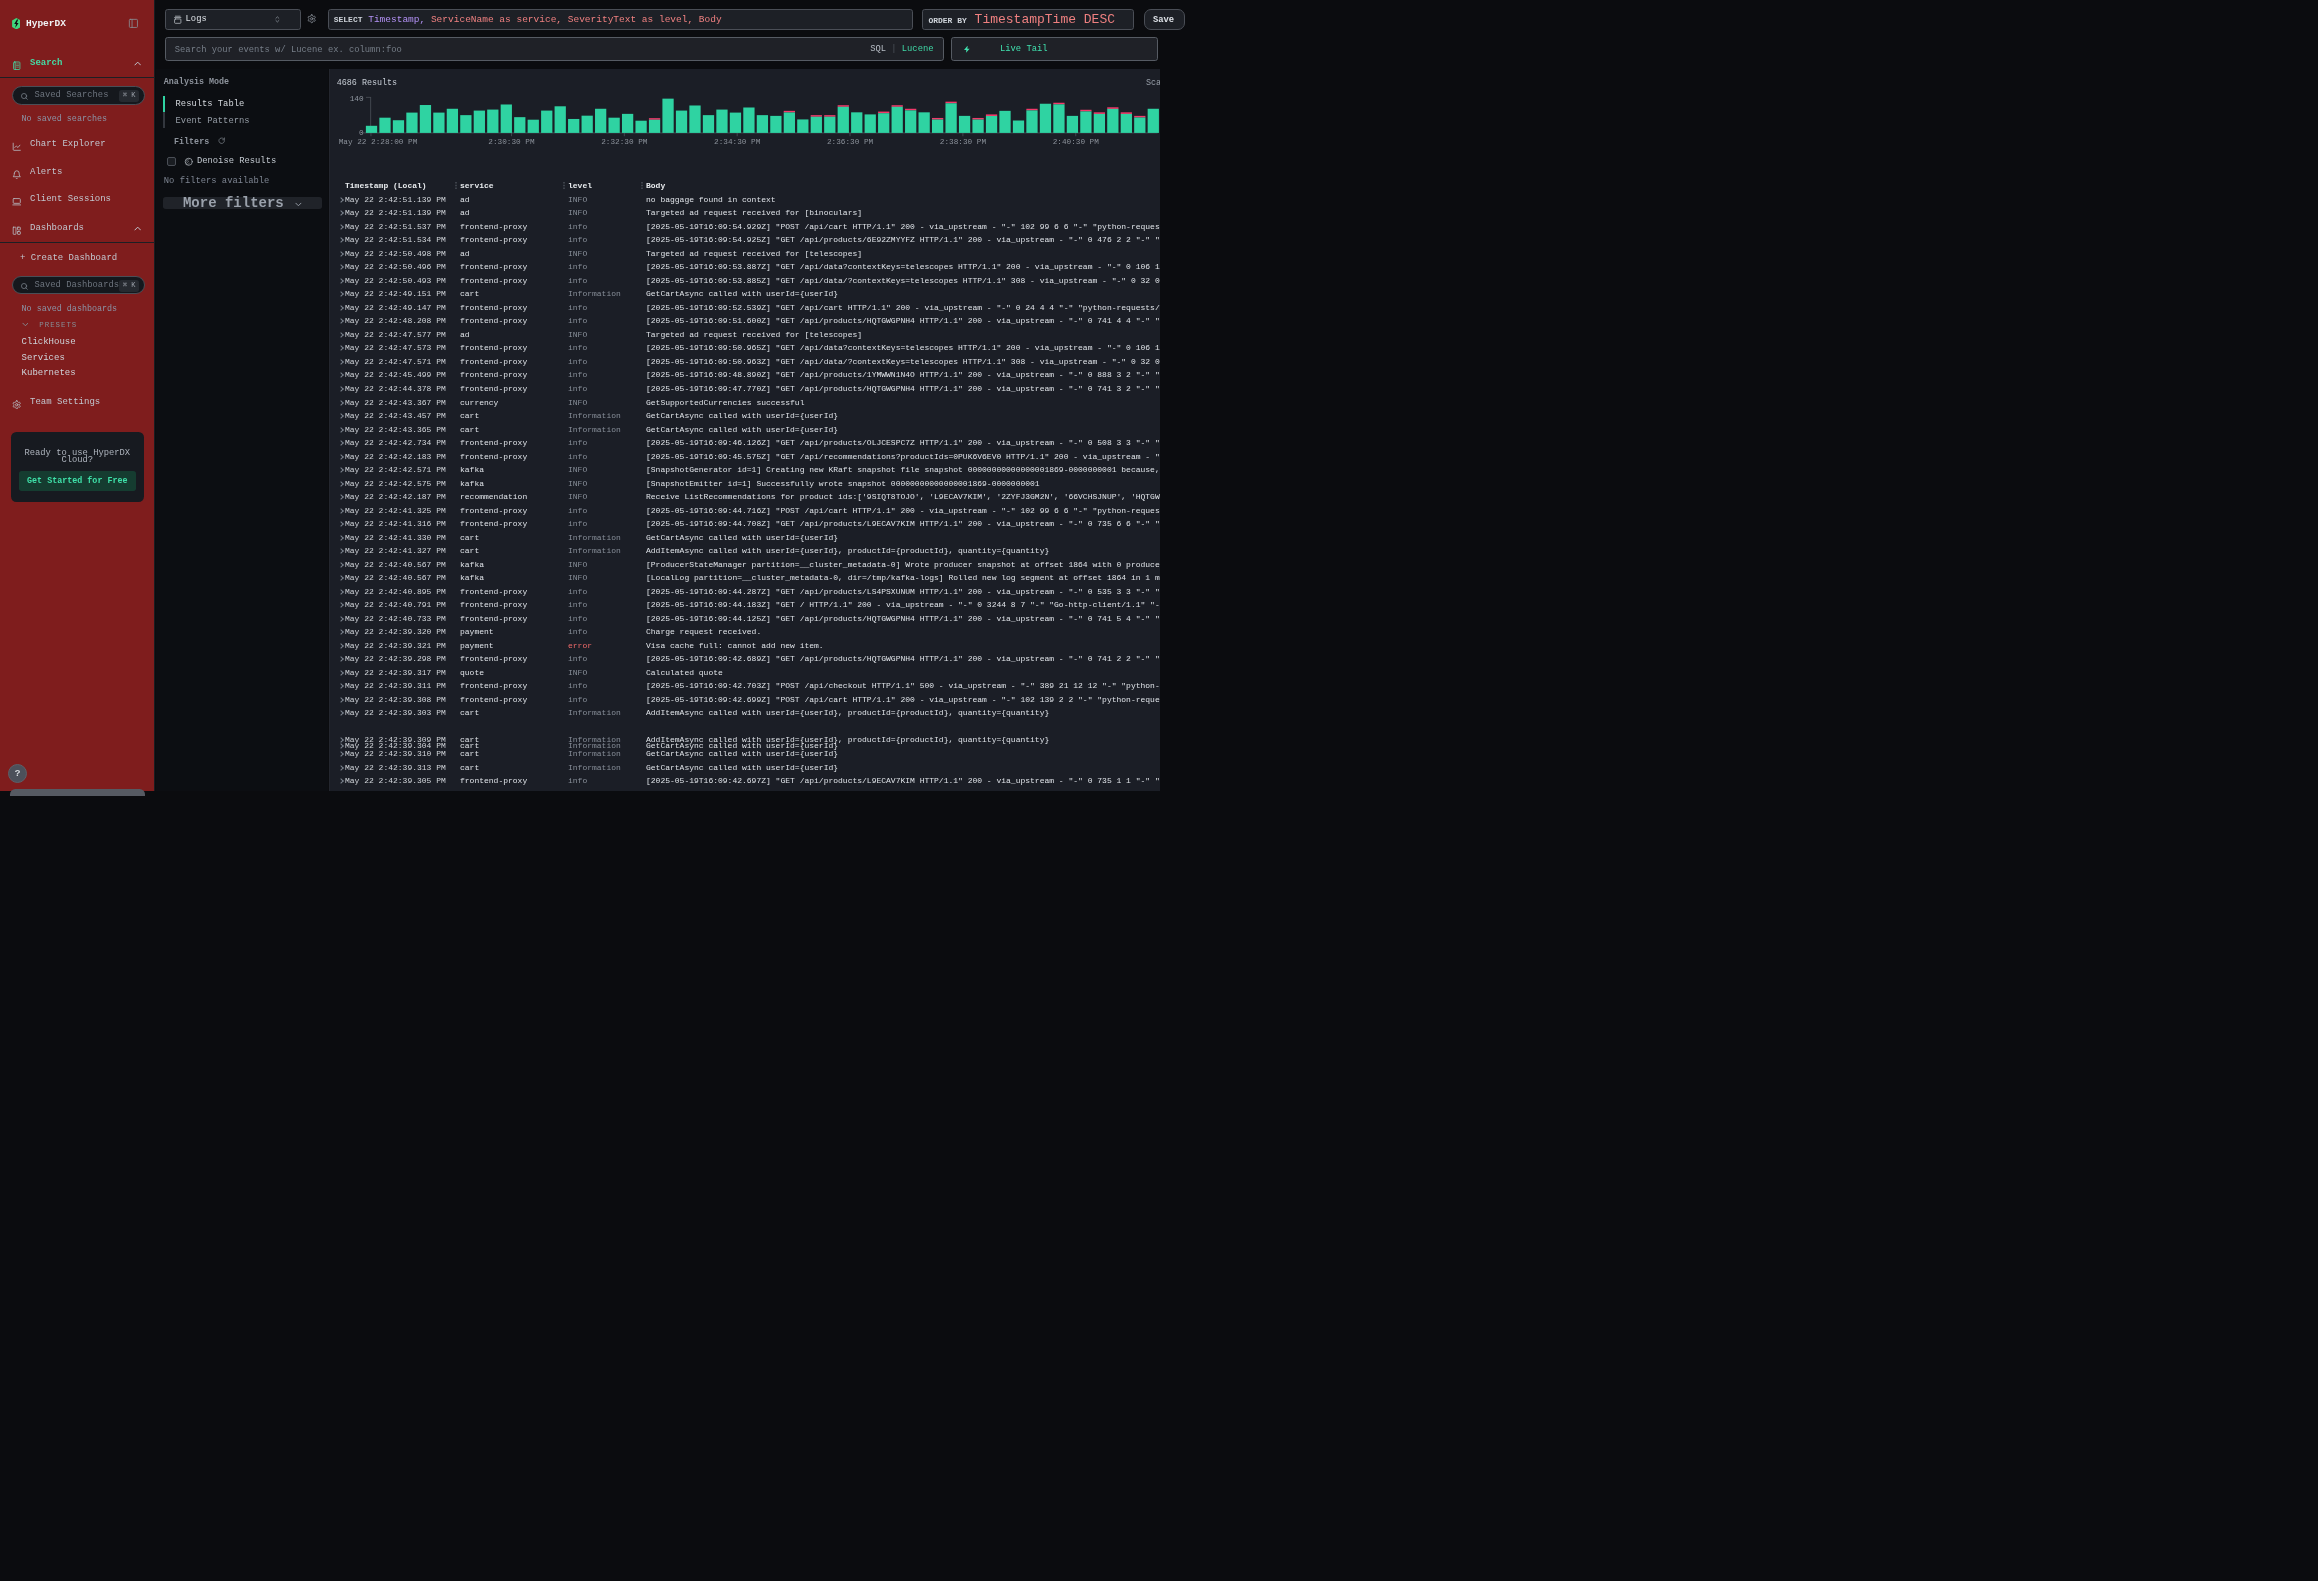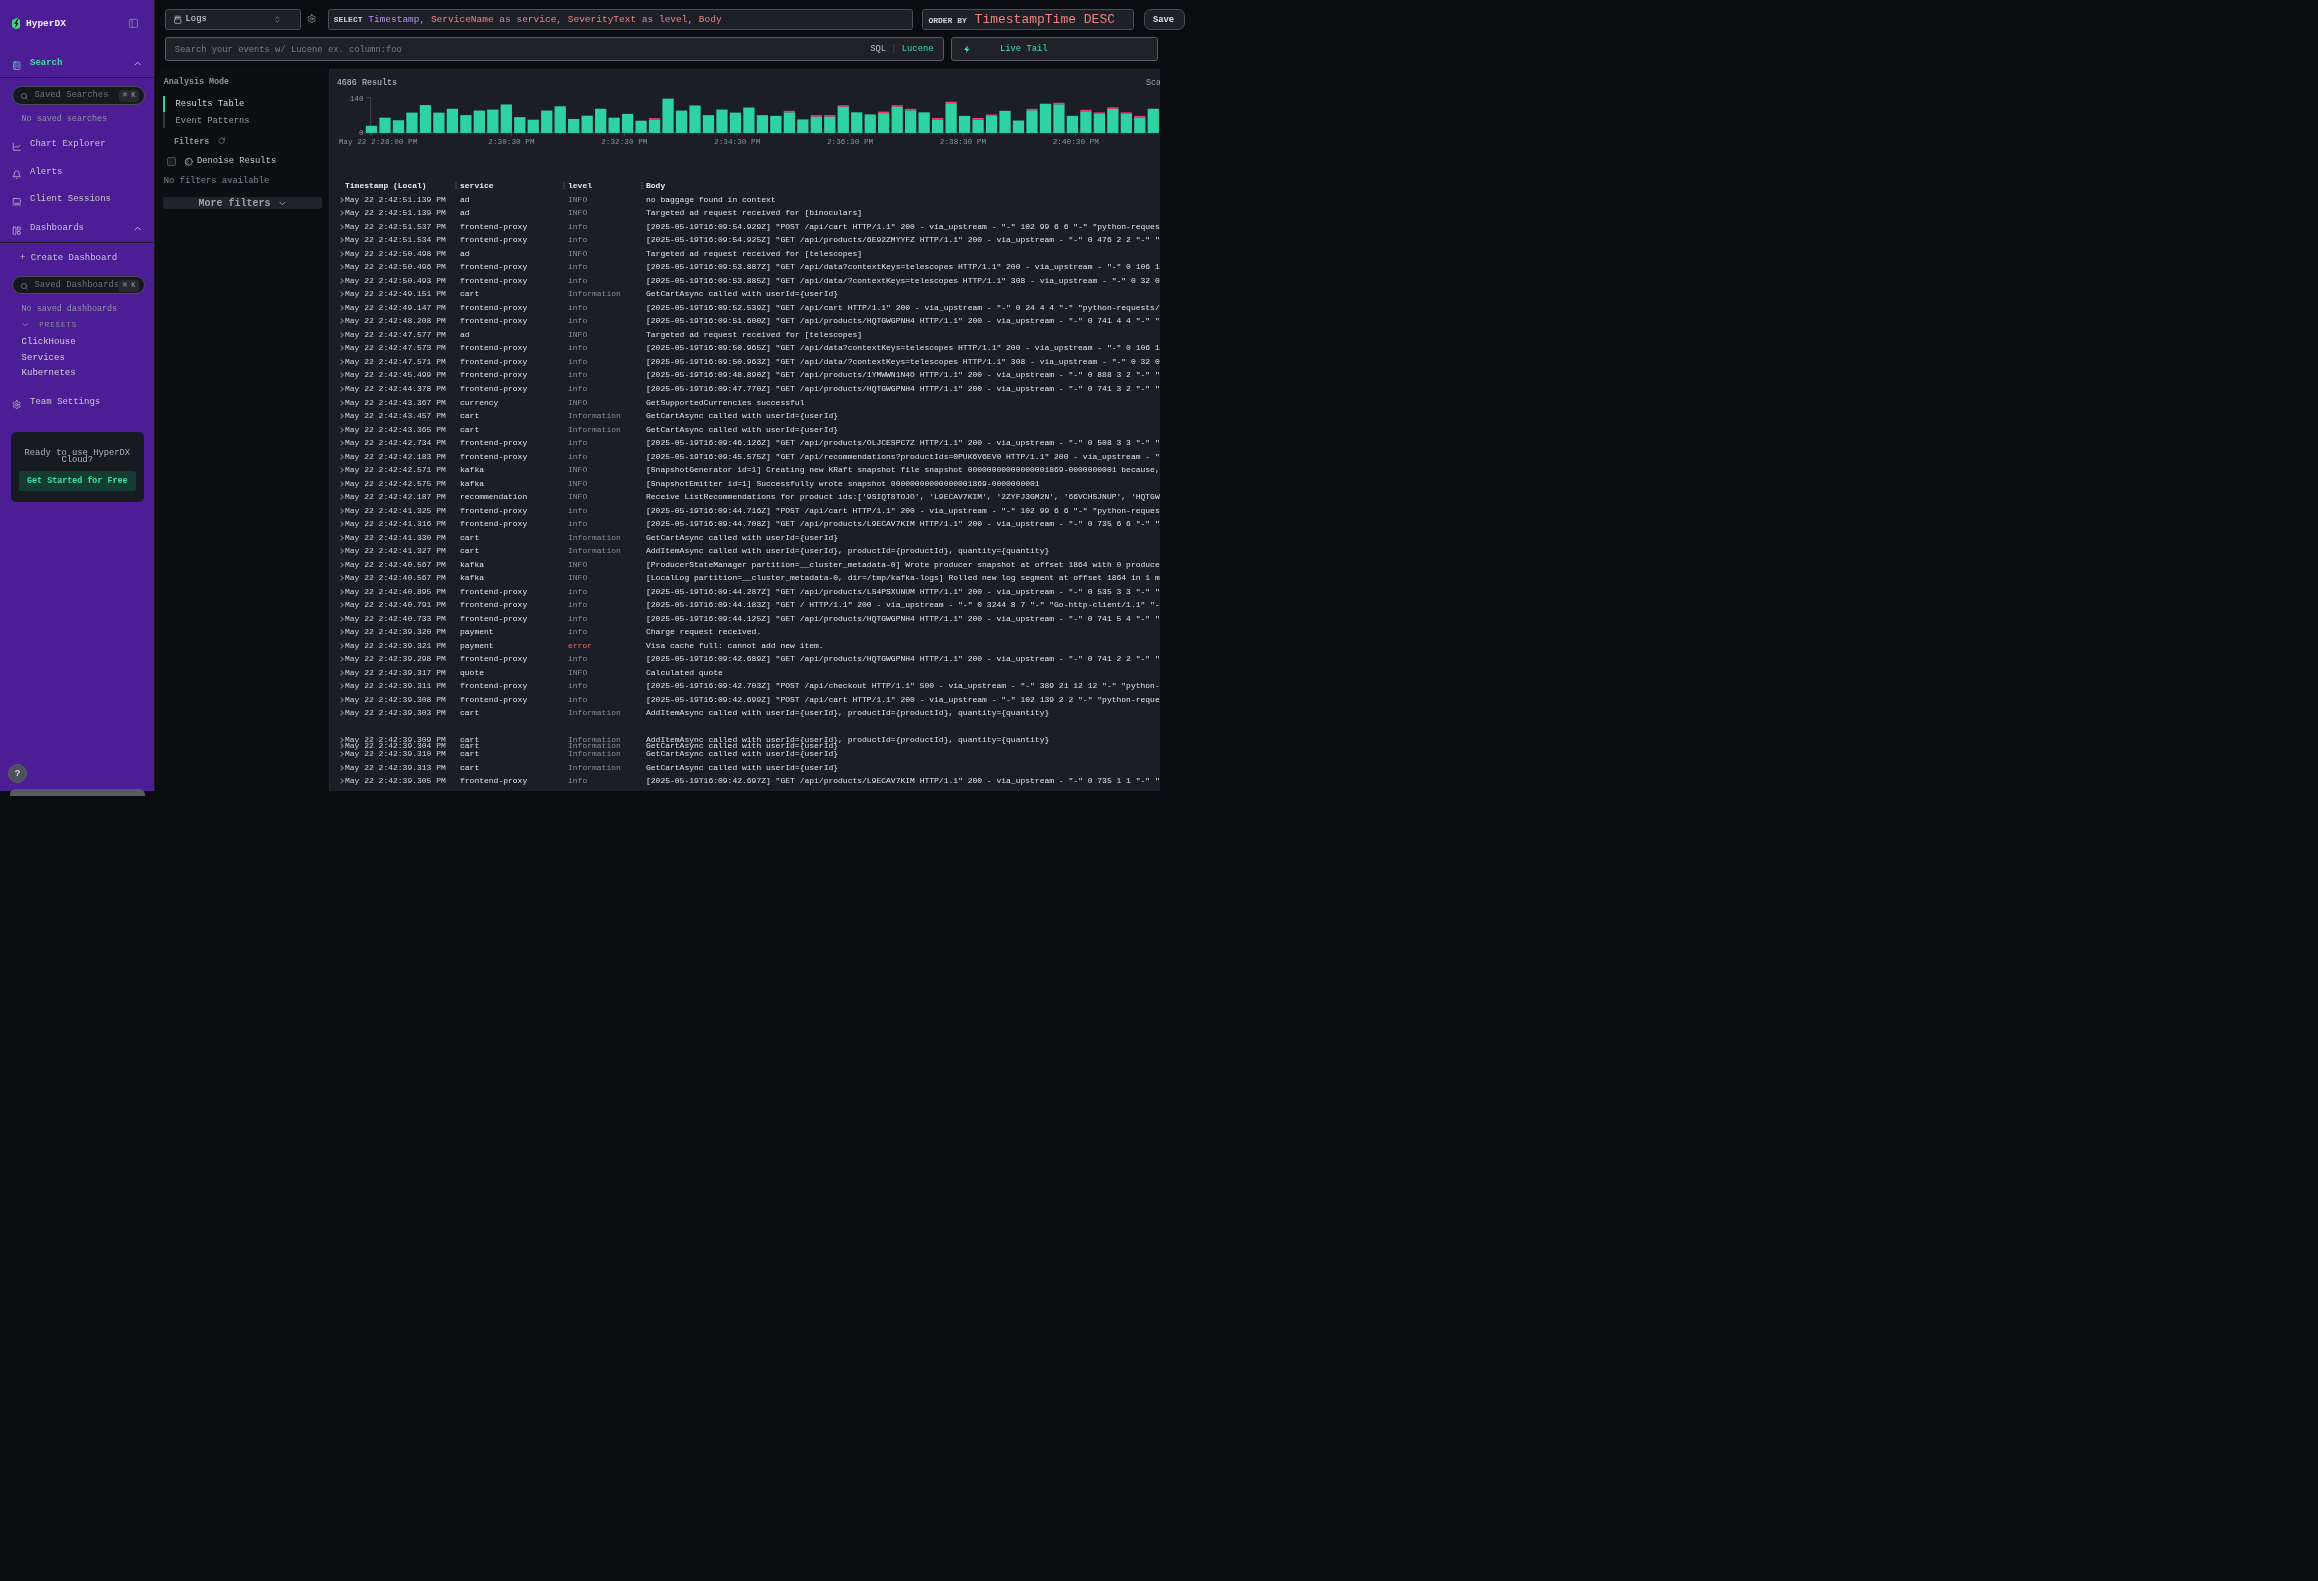--- a/index.html
+++ b/index.html
@@ -1,19 +1,19 @@
 <!DOCTYPE html>
 <html style="font-size:10.8px"><head><meta charset="utf-8"><title>HyperDX</title>
 <style>
 * { margin:0; padding:0; box-sizing:border-box; }
 html,body { width:1159px; height:791px; overflow:hidden; background:#0b0c0f;
   font-family:"Liberation Mono", monospace; }
 .abs { position:absolute; }
 .nw { white-space:nowrap; }
-#sidebar { position:absolute; left:0; top:0; width:155px; height:791px; background:#4c1d95; border-right:0.7px solid #191c21; }
+#sidebar { position:absolute; left:0; top:0; width:155px; height:791px; background:#7f1d1d; border-right:0.7px solid #191c21; }
 #fpanel { position:absolute; left:156px; top:69px; width:172px; height:722px; background:#0c0e12; }
 #main { position:absolute; left:329px; top:69px; width:831px; height:722px; background:#1b1e26; border-left:0.7px solid #23262e; overflow:hidden; }
 .ibox { position:absolute; background:#1d2026; border:0.7px solid #4a4e56; border-radius:2.7px; }
 .srow { position:absolute; left:0; width:155px; height:17.6px; line-height:17.6px; }
 .srow .ic { position:absolute; left:11.5px; top:4px; }
 .srow .lb { position:absolute; left:30px; font-size:9px; color:#c2c7cf; white-space:nowrap; }
 .pill { position:absolute; left:11.5px; width:133px; height:19px; background:#15181d; border:0.7px solid #4a4e56; border-radius:9.5px; }
 .pill .mg { position:absolute; left:7.4px; top:4.7px; }
 .pill .ph { position:absolute; left:22px; top:0; line-height:17.6px; font-size:8.8px; color:#6d747e; }
 .pill .kbd { position:absolute; right:4.7px; top:3px; height:11.5px; line-height:11.5px; padding:0 3.4px; background:#262a30; border-radius:2.7px; font-size:7px; color:#9aa0a8; }
@@ -193,21 +193,21 @@
   <div class="abs" style="left:10.8px;top:88px;width:8.8px;height:8.8px;background:#1a1d22;border:0.7px solid #4a4e56;border-radius:2px;"></div>
   <div class="abs" style="left:28px;top:88px;"><svg width="9.5" height="9.5" viewBox="0 0 24 24" fill="none" stroke="#c3c9d0" stroke-width="1.6" stroke-linecap="round" stroke-linejoin="round">
         <circle cx="12" cy="12" r="9"></circle>
         <path d="M4.5 9.5 9.5 4.5M3.8 14.6 14.6 3.8M5.5 17.5 12 11M9 20 14 15" stroke-width="1.1"></path>
       </svg></div>
   <div class="abs nw" style="left:41px;top:88px;font-size:8.8px;color:#c3c9d0;line-height:9.5px;">Denoise Results</div>
 
   <div class="abs nw" style="left:7.8px;top:107px;font-size:8.8px;color:#7d8491;">No filters available</div>
 
   <div class="abs" style="left:6.8px;top:128px;width:159px;height:12px;background:#202329;border-radius:2.7px;text-align:center;line-height:12px;">
-    <span style="font-size:10px;font-weight:bold;color:#9aa1ab;">More filters
+    <span style="font-size:14px;font-weight:bold;color:#9aa1ab;">More filters
     <svg style="vertical-align:0px;margin-left:2.7px;" width="6.8" height="4.7" viewBox="0 0 12 8" fill="none" stroke="#9aa1ab" stroke-width="1.6">
           <path d="m1 1.5 5 5 5-5"></path>
         </svg></span>
   </div>
 </div>
 
 <div id="main">
   <div class="abs nw" style="left:6.8px;top:8.8px;font-size:8.4px;color:#c6ccd4;">4686 Results</div>
   <div class="abs nw" style="left:816px;top:8.8px;font-size:8.4px;color:#9aa1ab;">Scanned 32.9&nbsp;MB</div>
   <svg class="abs" style="left:0;top:22px" width="831" height="57" viewBox="0 0 1229 85">

